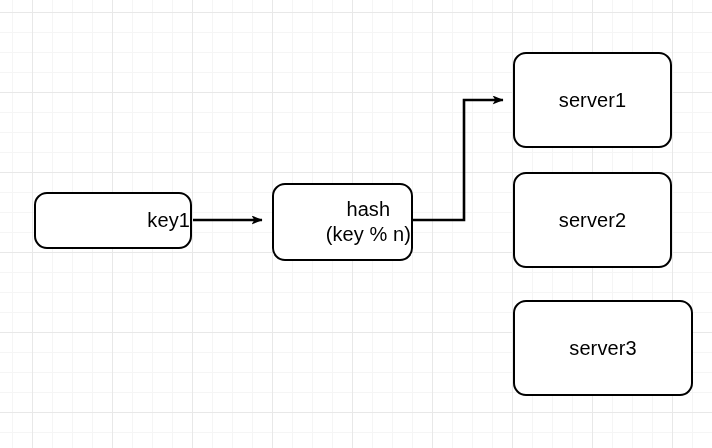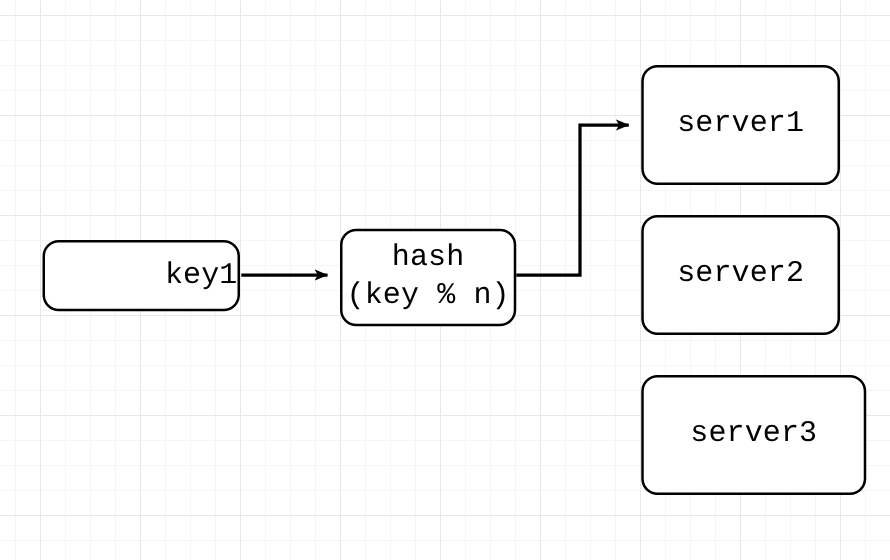--- a/index.html
+++ b/index.html
@@ -26,22 +26,22 @@
     position: absolute;
     box-sizing: border-box;
     background: #ffffff;
     border: 2.4px solid #000000;
     border-radius: 13px;
     display: flex;
     align-items: center;
     justify-content: center;
     text-align: center;
     color: #000000;
-    font-family: Liberation Mono, monospace;
-    font-size: 24px;
+    font-family: Liberation Sans, sans-serif;
+    font-size: 20px;
     line-height: 1.25;
     letter-spacing: 0.1px;
   }
   .node .label-stack {
     display: block;
   }
   .node .label-line {
     display: block;
     white-space: nowrap;
   }
@@ -70,21 +70,21 @@
 
     <polyline points="413,220 464,220 464,100 503,100" fill="none" stroke="#000000" stroke-width="2.6" stroke-linecap="butt" stroke-linejoin="miter" marker-end="url(#arrowhead)"></polyline>
   </svg>
 
   <div class="node" style="left:34px; top:192px; width:158px; height:57px;justify-content:flex-end;">
     <span class="label-stack">
       <span class="label-line">key1</span>
     </span>
   </div>
 
-  <div class="node" style="left:272px; top:183px; width:141px; height:78px;">
+  <div class="node" style="left:272px; top:183px; width:141px; height:78px;justify-content:flex-end;">
     <span class="label-stack">
       <span class="label-line">hash</span>
       <span class="label-line">(key % n)</span>
     </span>
   </div>
 
   <div class="node" style="left:513px; top:52px; width:159px; height:96px;">
     <span class="label-stack">
       <span class="label-line">server1</span>
     </span>

